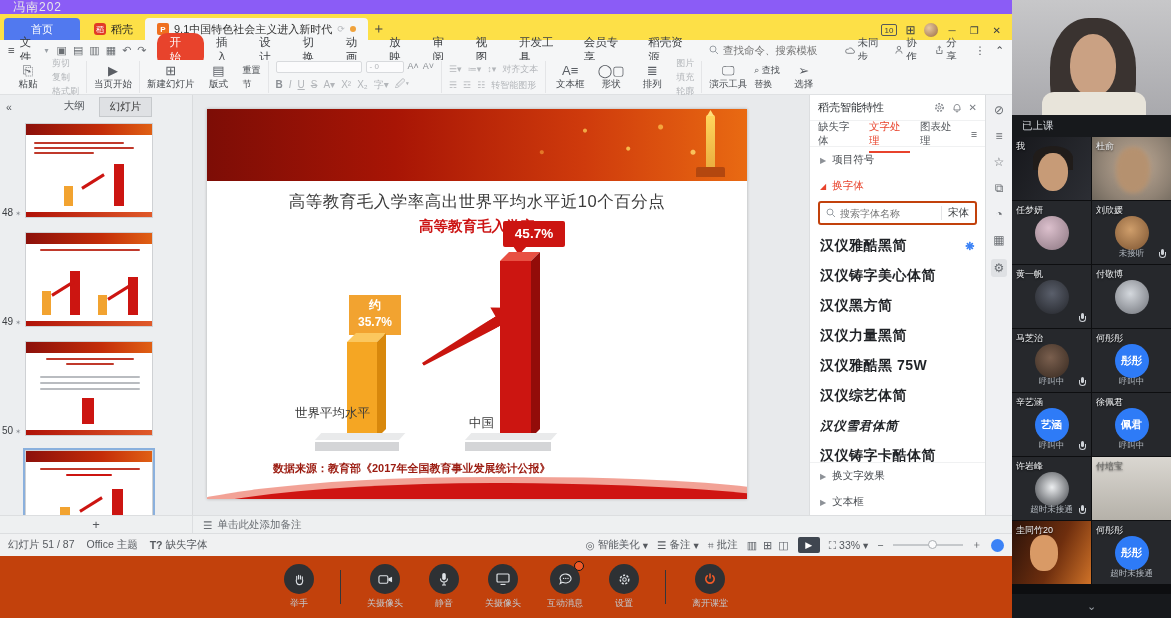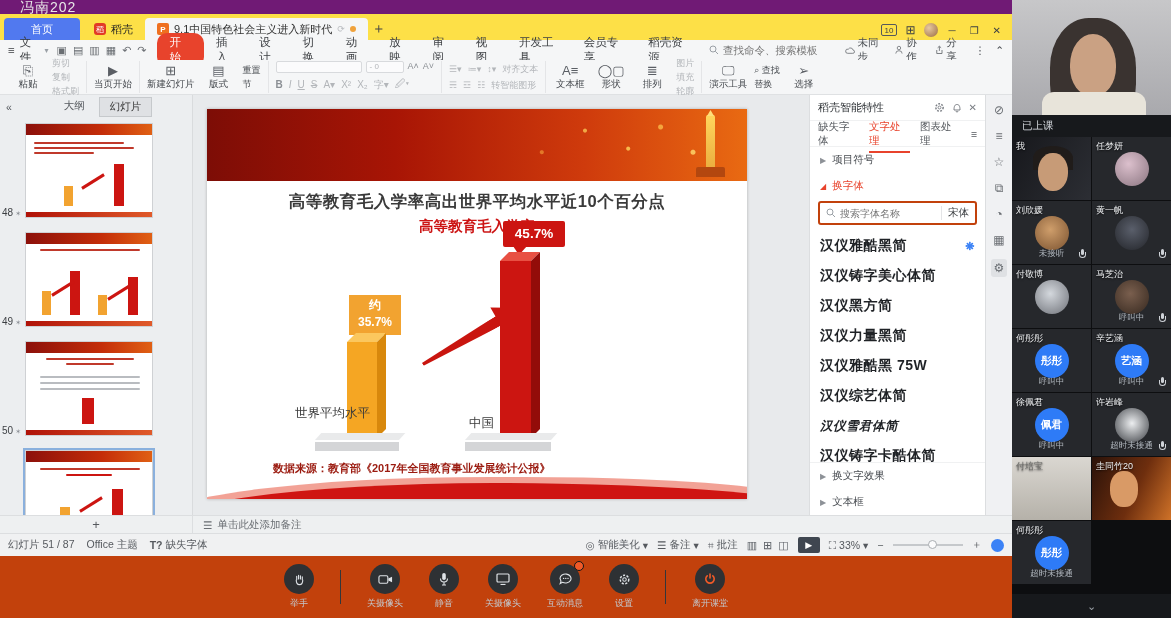--- a/index.html
+++ b/index.html
@@ -1,21 +1,21 @@
 <!DOCTYPE html>
 <html><head>
 <meta charset="utf-8">
 <style>
   * { margin:0; padding:0; box-sizing:border-box; }
   body { font-family:"Liberation Sans",sans-serif; }
   .root { width:1171px; height:618px; display:flex; overflow:hidden; background:#000; font-family:"Liberation Sans",sans-serif; }
   .app { width:1012px; height:618px; display:flex; flex-direction:column; background:#f5f6f7; }
 
   
-  .titlebar { height:14px; background:#701a75; color:#e8e8e8; font-size:14px; line-height:14px; padding-left:20px; letter-spacing:1px; }
+  .titlebar { height:14px; background:#8b5cf6; color:#e8e8e8; font-size:12px; line-height:14px; padding-left:13px; letter-spacing:1px; }
 
   
   .tabbar { height:26px; background:#fde047; display:flex; align-items:flex-end; padding-left:4px; }
   .tab { height:22px; display:flex; align-items:center; font-size:11px; color:#333; padding:0 12px; border-radius:4px 4px 0 0; gap:5px; }
   .tab.home { background:#5179ef; color:#fff; width:76px; justify-content:center; margin-right:2px; border-radius:4px 4px 0 0; }
   .tab.docer { color:#222; }
   .docer-logo { width:12px; height:12px; border-radius:3px; background:#e23a26; color:#fff; font-size:8px; display:flex; align-items:center; justify-content:center; }
   .tab.doc { background:#f5f6f7; color:#333; max-width:250px; }
   .p-logo { width:12px; height:12px; border-radius:2px; background:#ef7020; color:#fff; font-size:8px; font-weight:bold; display:flex; align-items:center; justify-content:center; }
   .doc-dot { width:6px; height:6px; border-radius:50%; background:#f0a23c; }
@@ -83,21 +83,21 @@
       radial-gradient(circle at 78% 55%, rgba(255,214,92,.8) 1.5px, transparent 2.5px),
       radial-gradient(circle at 70% 30%, rgba(255,214,92,.7) 1.5px, transparent 2.5px),
       radial-gradient(circle at 84% 25%, rgba(255,200,80,.7) 2px, transparent 3px),
       radial-gradient(circle at 62% 60%, rgba(255,190,70,.5) 1.5px, transparent 2.5px),
       radial-gradient(circle at 90% 60%, rgba(255,220,110,.8) 2px, transparent 3px),
       linear-gradient(90deg,#7d0d06,#a81505 35%,#cf3b0c 70%,#e96a12);
   }
   .tower { position:absolute; right:32px; top:6px; width:9px; height:60px; background:linear-gradient(180deg,#ffd65c,#e8a93c); border-radius:2px; }
   .tower::before { content:""; position:absolute; top:-5px; left:1px; width:7px; height:6px; background:#ffdf7a; clip-path:polygon(50% 0,100% 100%,0 100%); }
   .tower::after { content:""; position:absolute; bottom:-2px; left:-10px; width:29px; height:10px; background:#b3470f; border-radius:2px 2px 0 0; }
-  .s-title { position:absolute; top:82px; left:0; right:0; text-align:center; font-size:16.5px; font-weight:bold; color:#3a3a3a; letter-spacing:.5px; }
+  .s-title { position:absolute; top:82px; left:0; right:0; text-align:center; font-size:16.5px; font-weight:normal; color:#3a3a3a; letter-spacing:.5px; }
   .s-subtitle { position:absolute; top:108px; left:0; right:0; text-align:center; font-size:14.5px; font-weight:bold; color:#cc1414; }
   .bar3 { position:absolute; }
   .bar3 .front { position:absolute; left:0; top:0; width:100%; height:100%; }
   .bar3 .topf { position:absolute; left:0; top:-9px; height:9px; }
   .bar3 .sidef { position:absolute; top:-9px; }
   .pedestal { position:absolute; height:12px; }
   .pedestal .pf { position:absolute; left:0; bottom:0; width:100%; height:9px; background:#d4d5d7; }
   .pedestal .pt { position:absolute; left:0; top:-6px; width:100%; height:7px; background:#e9eaeb; transform:skewX(-42deg); transform-origin:bottom left; }
   .olabel { position:absolute; left:142px; top:186px; width:52px; height:40px; background:#f2a330; color:#fff; font-weight:bold; text-align:center; font-size:12px; line-height:1.4; padding-top:2px; }
   .olabel::after { content:""; position:absolute; bottom:-7px; left:8px; border-left:7px solid transparent; border-right:7px solid transparent; border-top:8px solid #f2a330; }
@@ -696,20 +696,24 @@
       <div class="face"></div>
       <div class="body"></div>
     </div>
     <div class="vhead">已上课</div>
     <div class="vgrid">
       <div class="vcell vid-me">
         <span class="vname">我</span>
         <span class="vhair"></span>
           <span class="vface"></span>
       </div>
+      <div class="vcell vid-du">
+        <span class="vname">杜俞</span>
+        <span class="vface"></span>
+      </div>
       <div class="vcell">
         <span class="vname">任梦妍</span>
         <span class="vavatar ava-ren"></span>
       </div>
       <div class="vcell">
         <span class="vname">刘欣媛</span>
         <span class="vavatar ava-liu"></span>
         <span class="vstatus">未接听</span>
         <span class="mic"></span>
       </div>

